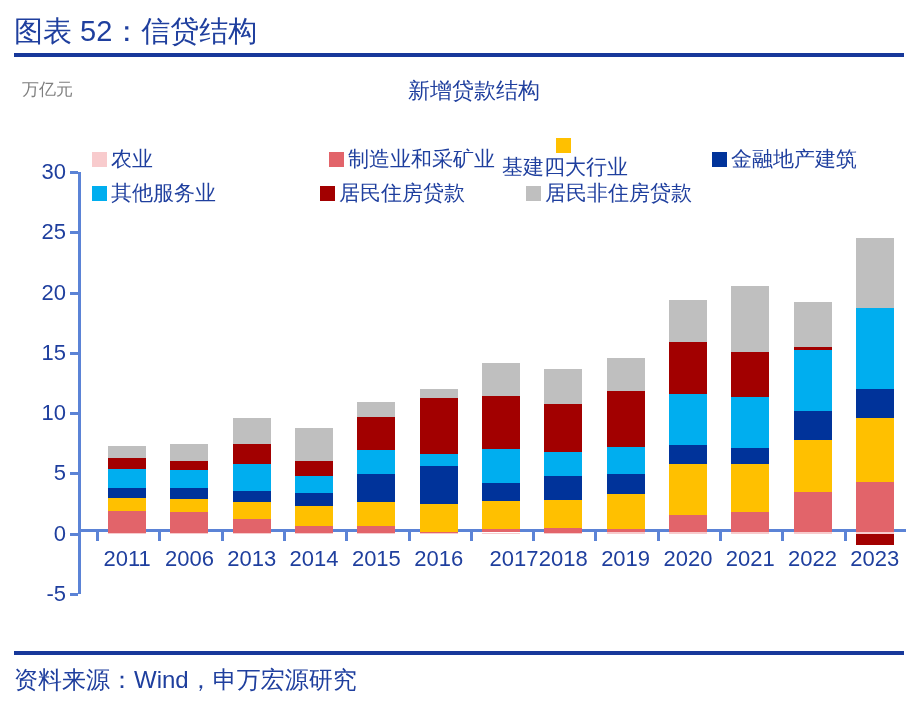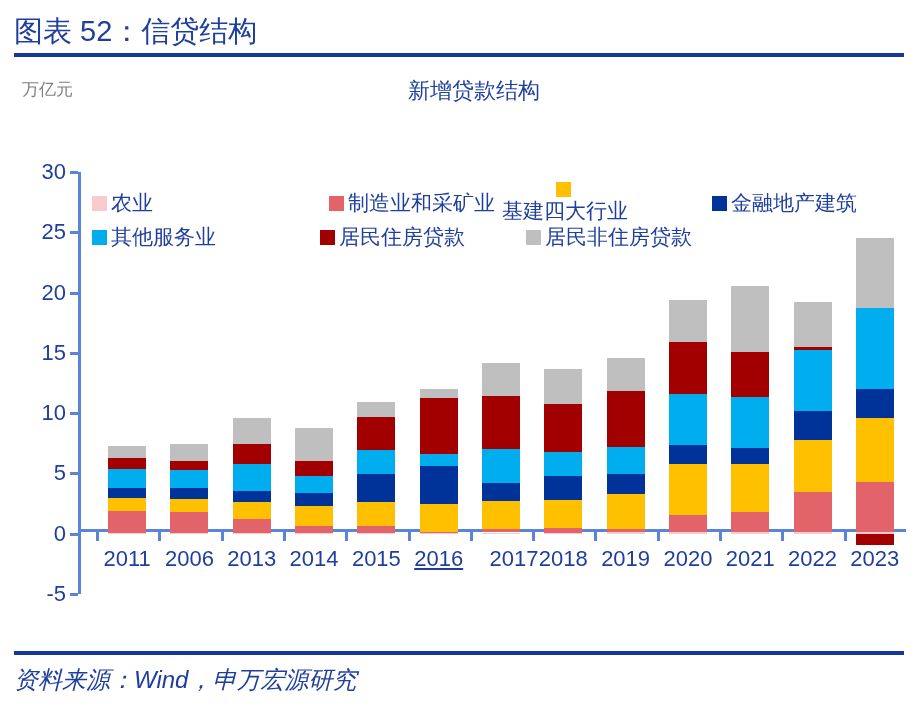--- a/index.html
+++ b/index.html
@@ -37,21 +37,20 @@
     left: 14px; top: 651px;
     width: 890px; height: 4px;
     background: #17389a;
   }
   .source {
     position: absolute;
     left: 14px; top: 664px;
     font-size: 24px;
     color: #1f3f9e;
     white-space: nowrap;
-    font-style: italic;
   }
 
   
   .unit-label {
     position: absolute;
     left: 22px; top: 78px;
     font-size: 17px;
     color: #7f7f7f;
     white-space: nowrap;
   }
@@ -149,21 +148,21 @@
 
 <div id="page">
 
   <div class="fig-title">图表 52：信贷结构</div>
   <div class="rule-top"></div>
 
   <div class="unit-label">万亿元</div>
   <div class="chart-title">新增贷款结构</div>
 
   <div class="legend" id="legend">
-      <div class="legend-row" style="position: relative; margin-top: 44px;">
+      <div class="legend-row" style="position: relative;">
         <div class="legend-item" style="position: absolute; left: 0px;">
           <span class="legend-swatch" style="background: rgb(248, 203, 205);"></span>
           <span class="legend-text">农业</span>
         </div>
         <div class="legend-item" style="position: absolute; left: 218px; padding-left: 19px;">
           <span class="legend-swatch" style="background: rgb(226, 100, 106);"></span>
           <span class="legend-text">制造业和采矿业</span>
         </div>
         <div class="legend-item" style="position: absolute; left: 410px; flex-direction: column;">
           <span class="legend-swatch" style="background: rgb(255, 192, 0);"></span>
@@ -267,21 +266,21 @@
       <div class="tick-x" style="left: 329.538px;"></div>
       <div class="bar-group" style="left: 341.692px; top: 0px; width: 38px; height: 422px;">
         <div class="seg" title="农业 2016: 0.08" style="background: rgb(248, 203, 205); top: 360.75px; height: 0.964571px;"></div>
         <div class="seg" title="制造业和采矿业 2016: 0.1" style="background: rgb(226, 100, 106); top: 359.544px; height: 1.20571px;"></div>
         <div class="seg" title="基建四大行业 2016: 2.25" style="background: rgb(255, 192, 0); top: 332.415px; height: 27.1286px;"></div>
         <div class="seg" title="金融地产建筑 2016: 3.15" style="background: rgb(0, 51, 154); top: 294.435px; height: 37.98px;"></div>
         <div class="seg" title="其他服务业 2016: 1.05" style="background: rgb(0, 174, 239); top: 281.775px; height: 12.66px;"></div>
         <div class="seg" title="居民住房贷款 2016: 4.65" style="background: rgb(162, 0, 0); top: 225.71px; height: 56.0657px;"></div>
         <div class="seg" title="居民非住房贷款 2016: 0.75" style="background: rgb(191, 191, 191); top: 216.667px; height: 9.04286px;"></div>
       </div>
-      <div class="xlabel" style="left: 360.692px; text-decoration: underline;">2016</div>
+      <div class="xlabel" style="left: 360.692px;">2016</div>
       <div class="tick-x" style="left: 391.846px;"></div>
       <div class="bar-group" style="left: 404px; top: 0px; width: 38px; height: 422px;">
         <div class="seg" title="农业 2017: 0.1" style="background: rgb(248, 203, 205); top: 360.509px; height: 1.20571px;"></div>
         <div class="seg" title="制造业和采矿业 2017: 0.25" style="background: rgb(226, 100, 106); top: 357.494px; height: 3.01429px;"></div>
         <div class="seg" title="基建四大行业 2017: 2.35" style="background: rgb(255, 192, 0); top: 329.16px; height: 28.3343px;"></div>
         <div class="seg" title="金融地产建筑 2017: 1.5" style="background: rgb(0, 51, 154); top: 311.074px; height: 18.0857px;"></div>
         <div class="seg" title="其他服务业 2017: 2.85" style="background: rgb(0, 174, 239); top: 276.711px; height: 34.3629px;"></div>
         <div class="seg" title="居民住房贷款 2017: 4.35" style="background: rgb(162, 0, 0); top: 224.263px; height: 52.4486px;"></div>
         <div class="seg" title="居民非住房贷款 2017: 2.75" style="background: rgb(191, 191, 191); top: 191.106px; height: 33.1571px;"></div>
       </div>

